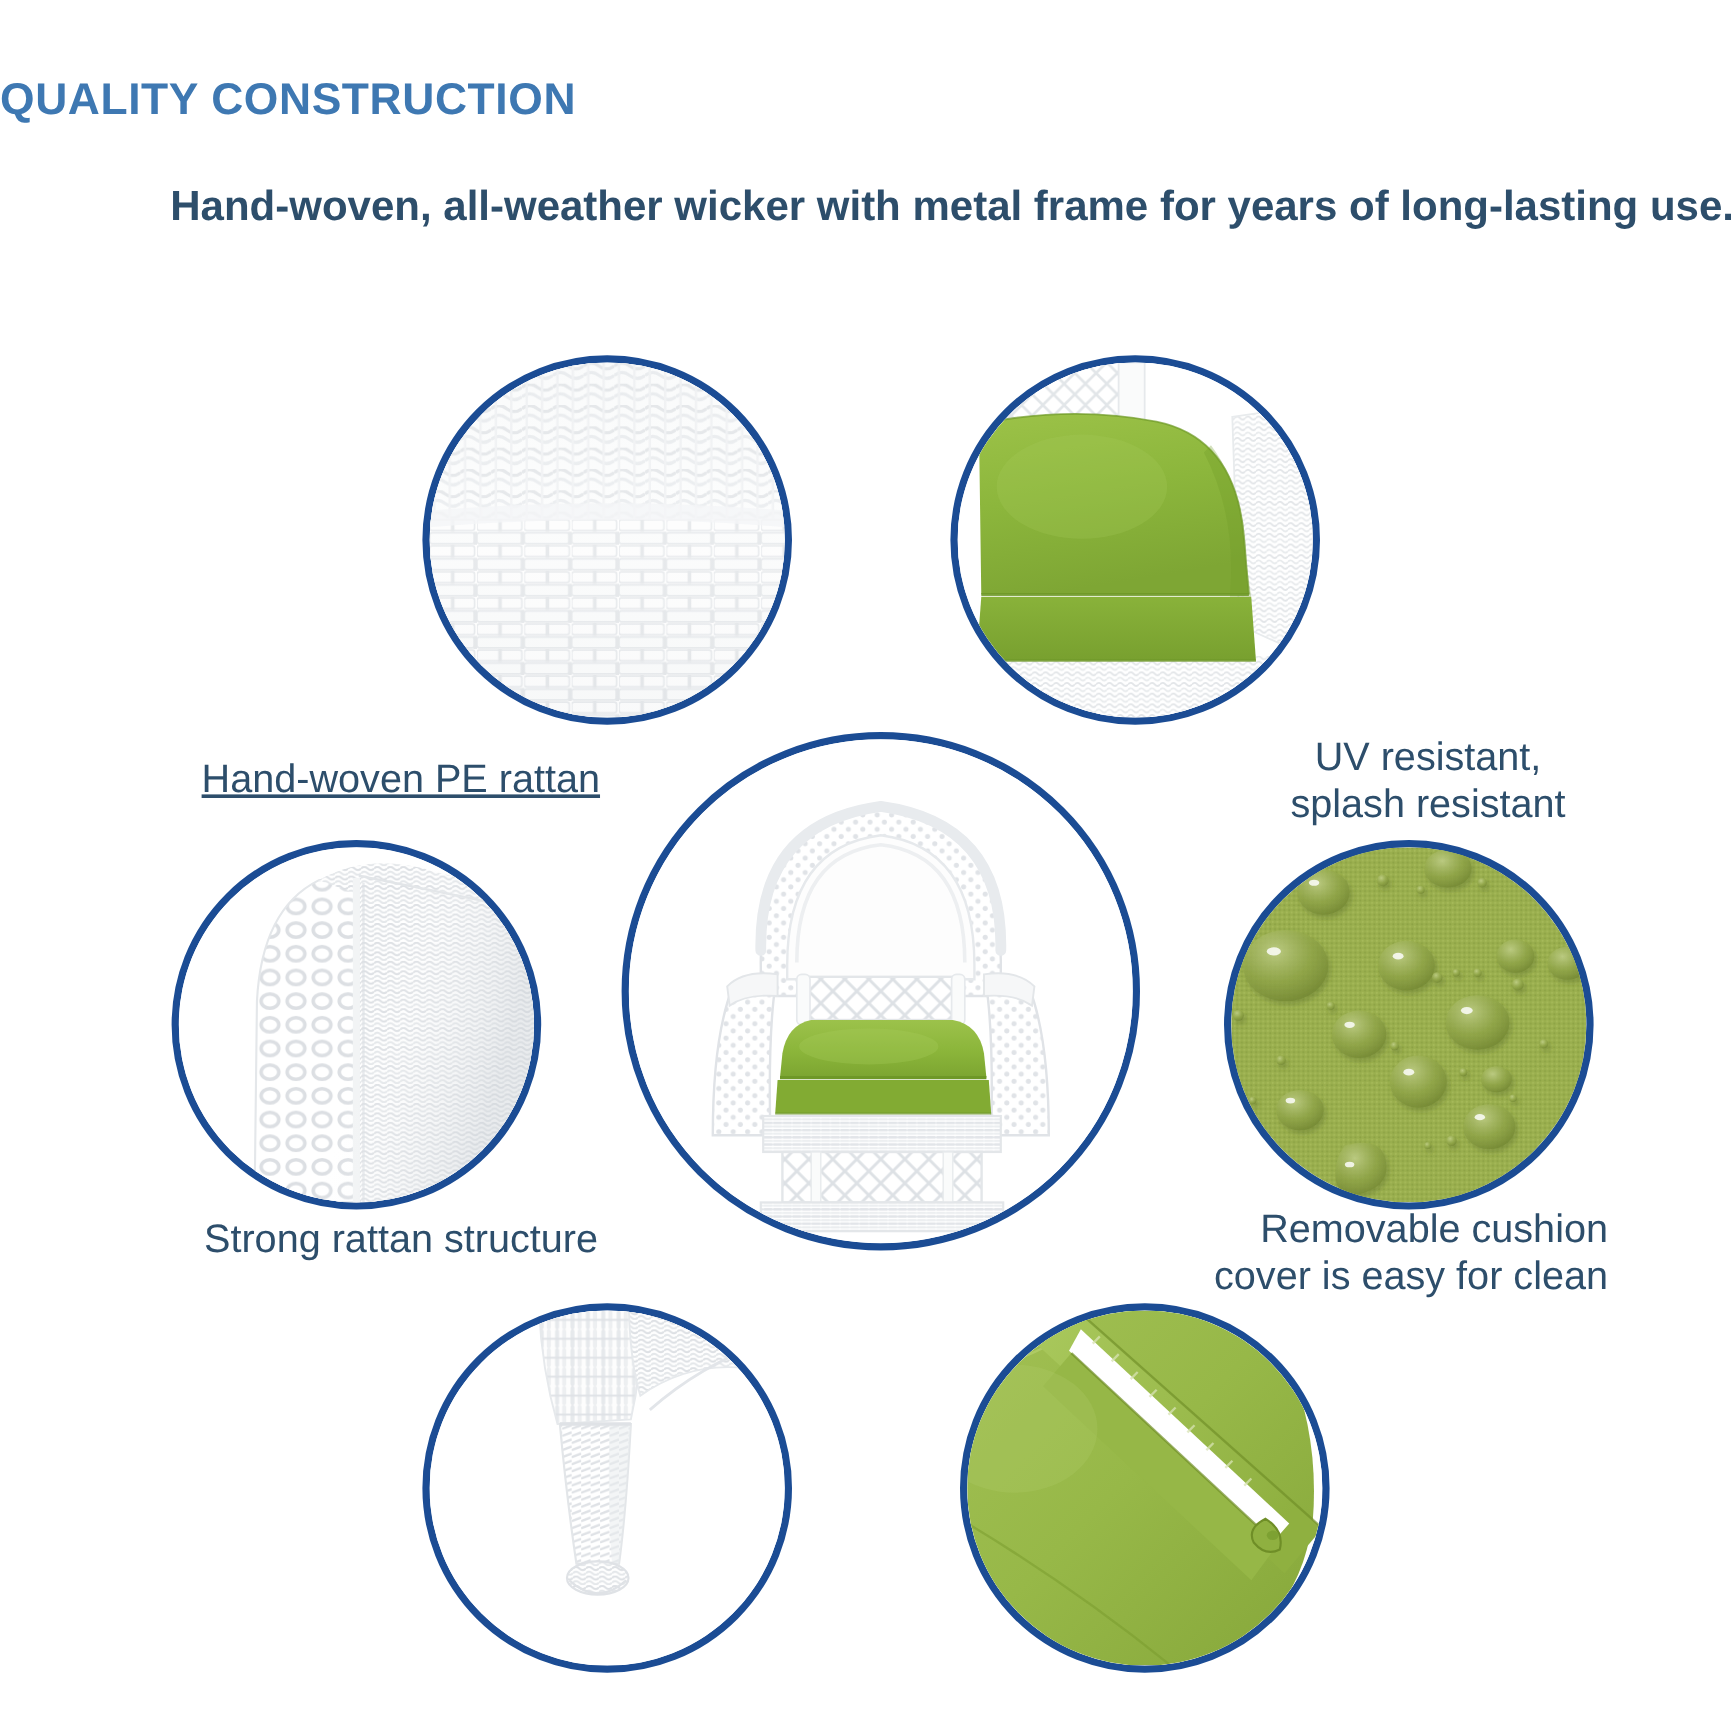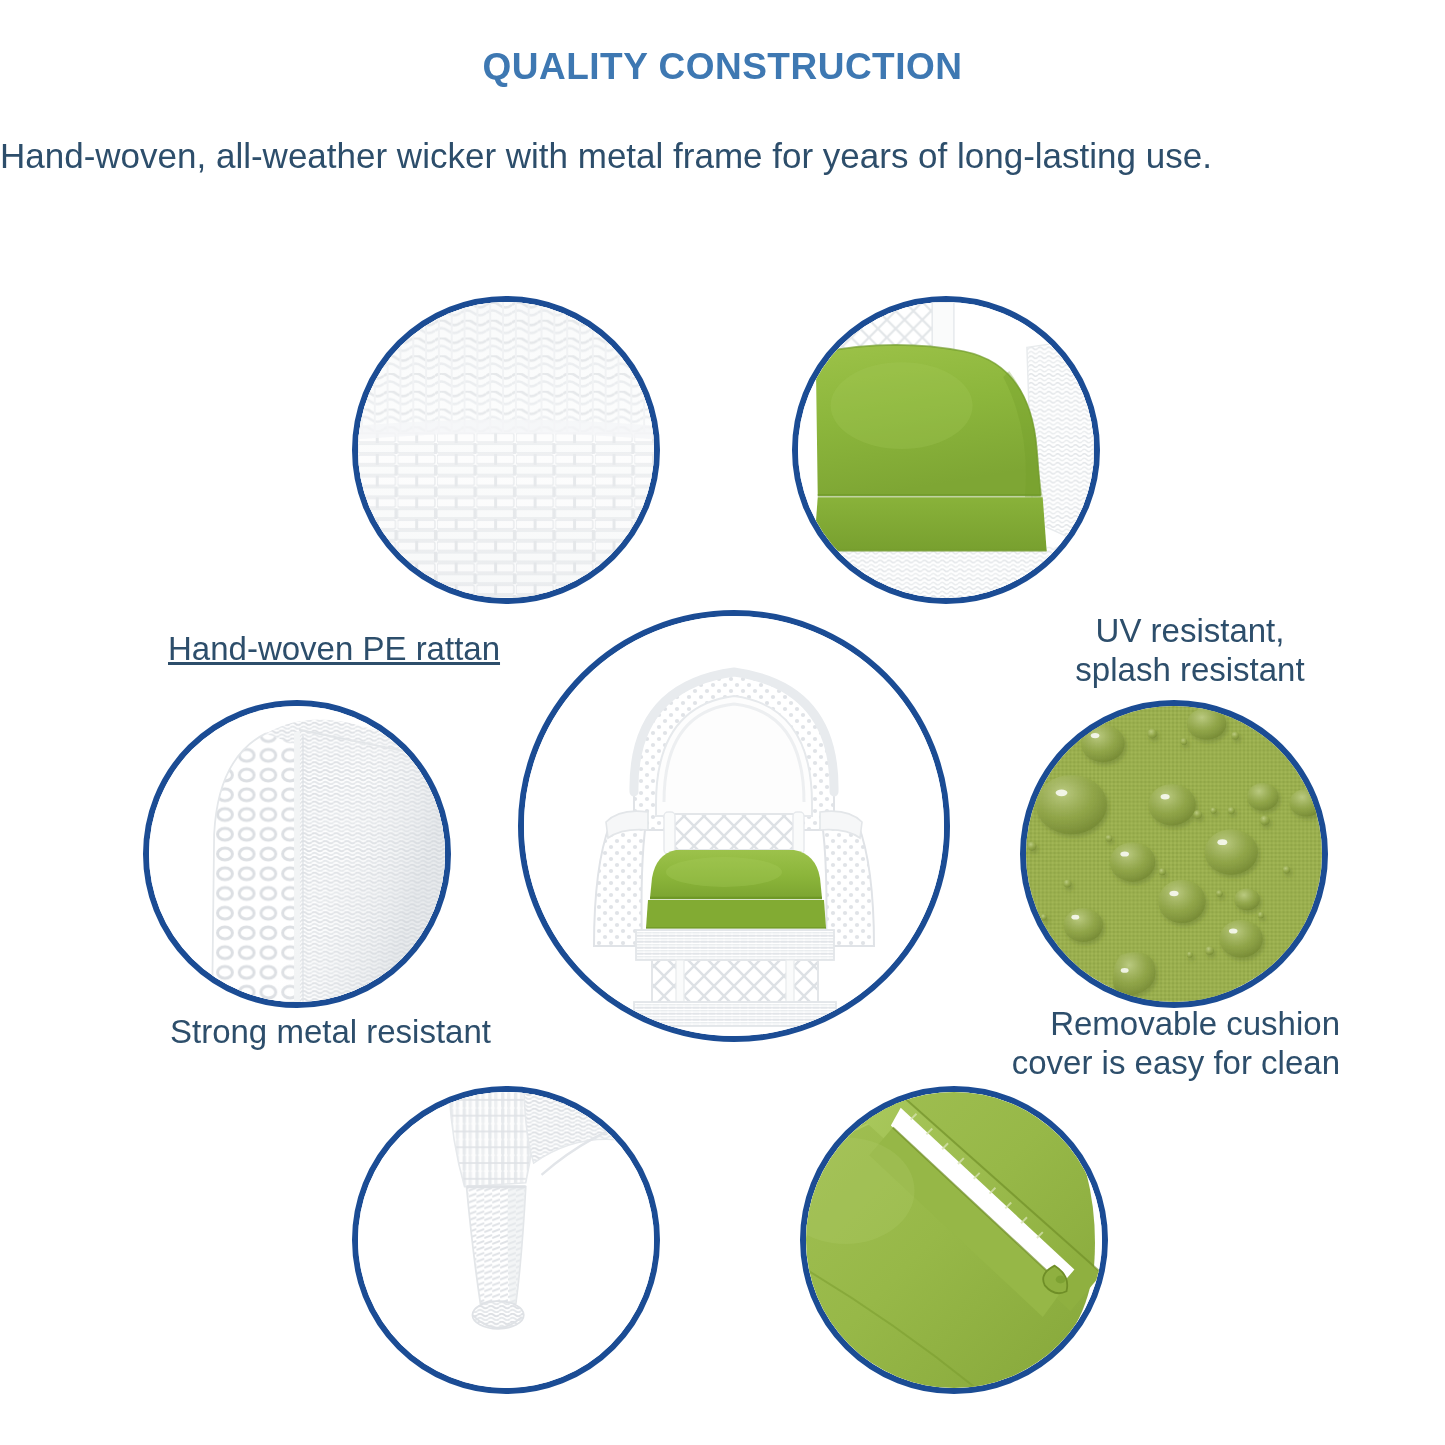--- a/index.html
+++ b/index.html
@@ -17,34 +17,33 @@
   }
 
   
   #header {
     position: absolute;
     top: 0; left: 0;
     width: 1445px;
   }
   #title {
     margin: 0;
-    padding-top: 46px;
-    text-align: center;
+    padding-top: 62px;
     font-size: 37px;
     font-weight: bold;
     letter-spacing: 0.5px;
     color: #3E78B2;
     font-family: "Liberation Sans", "DejaVu Sans", sans-serif;
   }
   #subtitle {
     margin: 0;
     padding-top: 48px;
-    text-align: left;
+    text-align: right;
     font-size: 35px;
-    font-weight: 400;
+    font-weight: 700;
     color: #2D4E6B;
     white-space: nowrap;
   }
   .bubble {
     position: absolute;
     border-radius: 50%;
     overflow: hidden;
     box-sizing: border-box;
     border: 6px solid #1B4C94;
     background: #ffffff;
@@ -204,21 +203,21 @@
 
       <path d="M152 24 L300 54 L300 300 L152 300 Z" fill="url(#tightw)"></path>
       <path d="M152 24 L300 54" fill="none" stroke="#e2e5e8" stroke-width="2"></path>
 
       <path d="M150 26 L150 300" stroke="#f2f4f5" stroke-width="6"></path>
       <path d="M156 30 L156 300" stroke="#dde1e5" stroke-width="2" opacity="0.7"></path>
       <rect width="300" height="300" fill="url(#armShade)"></rect>
     </svg>
   </div>
 </div>
-<div class="caption left" id="cap-metal">Strong metal resistant</div>
+<div class="caption left" id="cap-metal">Strong rattan structure</div>
 
 <div class="bubble" id="bub-center">
   <div class="art">
     <svg viewBox="0 0 420 420" preserveAspectRatio="xMidYMid meet">
       <defs>
         <pattern id="cw_tight" x="0" y="0" width="10" height="7.5" patternUnits="userSpaceOnUse">
           <rect width="10" height="7.5" fill="#ffffff"></rect>
           <path d="M0 2 Q2.5 -0.4 5 2 Q7.5 4.4 10 2" stroke="#dcdfe3" stroke-width="1.7" fill="none"></path>
           <path d="M0 5.6 Q2.5 3.2 5 5.6 Q7.5 8 10 5.6" stroke="#e3e6e9" stroke-width="1.7" fill="none"></path>
         </pattern>

